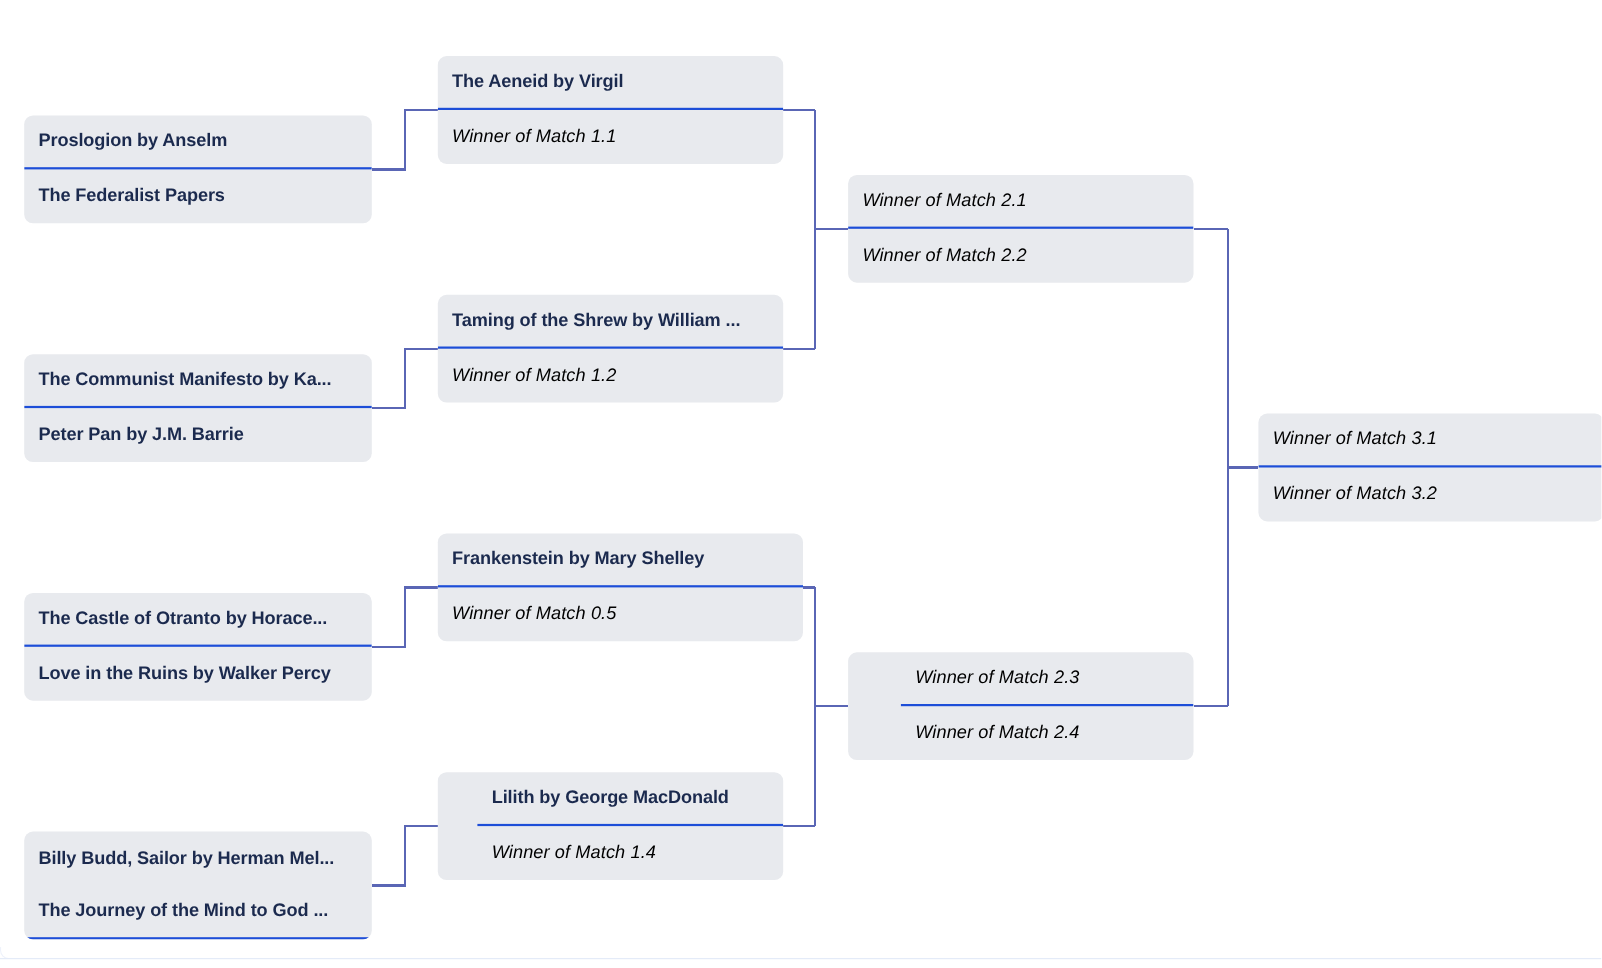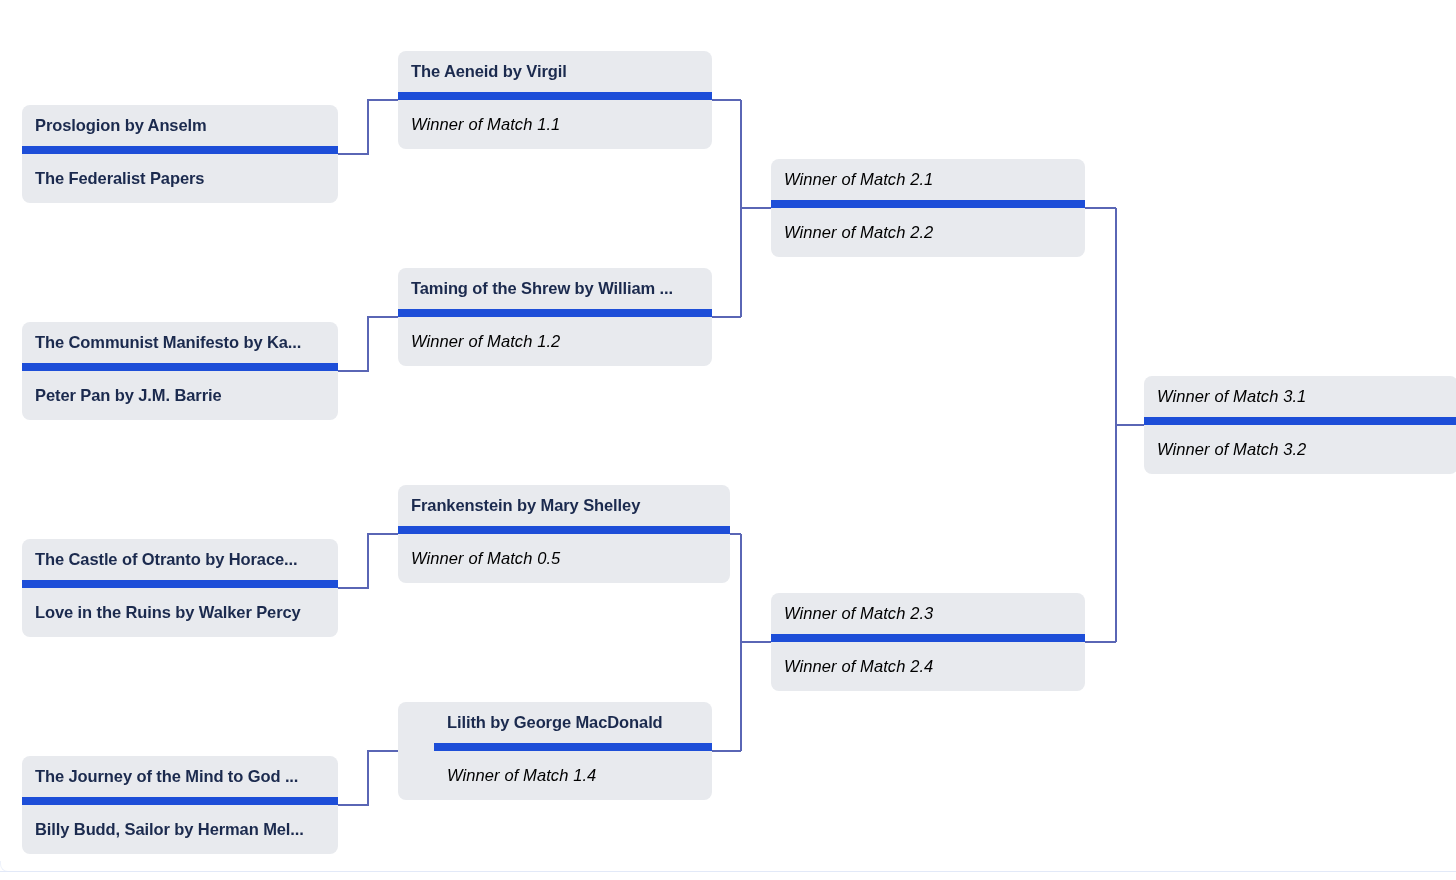--- a/index.html
+++ b/index.html
@@ -46,21 +46,21 @@
     height: 49px;
     display: flex;
     align-items: center;
     padding: 0 13px;
     font-size: 16.5px;
     line-height: 1.25;
     white-space: nowrap;
     overflow: hidden;
   }
   .slot-upper {
-    border-bottom: 8px solid #1d4ed8;
+    border-bottom: 2px solid #1d4ed8;
   }
   .slot.filled {
     color: #1b2a4e;
     font-weight: 600;
     letter-spacing: -0.1px;
   }
   .slot.placeholder {
     color: #000000;
     font-style: italic;
     font-weight: 400;
@@ -128,22 +128,22 @@
     <div class="slot slot-upper filled">Proslogion by Anselm</div>
     <div class="slot filled">The Federalist Papers</div>
   </div>
 
   <div class="match-card" style="left:22px; top:539px; width:316px;">
     <div class="slot slot-upper filled">The Castle of Otranto by Horace...</div>
     <div class="slot filled">Love in the Ruins by Walker Percy</div>
   </div>
 
   <div class="match-card" style="left:22px; top:756px; width:316px;">
+    <div class="slot filled">Billy Budd, Sailor by Herman Mel...</div>
     <div class="slot slot-upper filled">The Journey of the Mind to God ...</div>
-    <div class="slot filled">Billy Budd, Sailor by Herman Mel...</div>
   </div>
 
   <div class="match-card" style="left:398px; top:51px; width:314px;">
     <div class="slot slot-upper filled">The Aeneid by Virgil</div>
     <div class="slot placeholder">Winner of Match 1.1</div>
   </div>
 
   <div class="match-card" style="left:398px; top:268px; width:314px;">
     <div class="slot slot-upper filled">Taming of the Shrew by William ...</div>
     <div class="slot placeholder">Winner of Match 1.2</div>
@@ -157,21 +157,21 @@
   <div class="match-card" style="left:398px; top:702px; width:314px;padding-left:36px;">
     <div class="slot slot-upper filled">Lilith by George MacDonald</div>
     <div class="slot placeholder">Winner of Match 1.4</div>
   </div>
 
   <div class="match-card" style="left:771px; top:159px; width:314px;">
     <div class="slot slot-upper placeholder">Winner of Match 2.1</div>
     <div class="slot placeholder">Winner of Match 2.2</div>
   </div>
 
-  <div class="match-card" style="left:771px; top:593px; width:314px;">
+  <div class="match-card" style="left:771px; top:593px; width:314px;padding-left:48px;">
     <div class="slot slot-upper placeholder">Winner of Match 2.3</div>
     <div class="slot placeholder">Winner of Match 2.4</div>
   </div>
 
   <div class="match-card" style="left:1144px; top:376px; width:314px;">
     <div class="slot slot-upper placeholder">Winner of Match 3.1</div>
     <div class="slot placeholder">Winner of Match 3.2</div>
   </div>
 
   <div id="bottom-edge-corner"></div>

